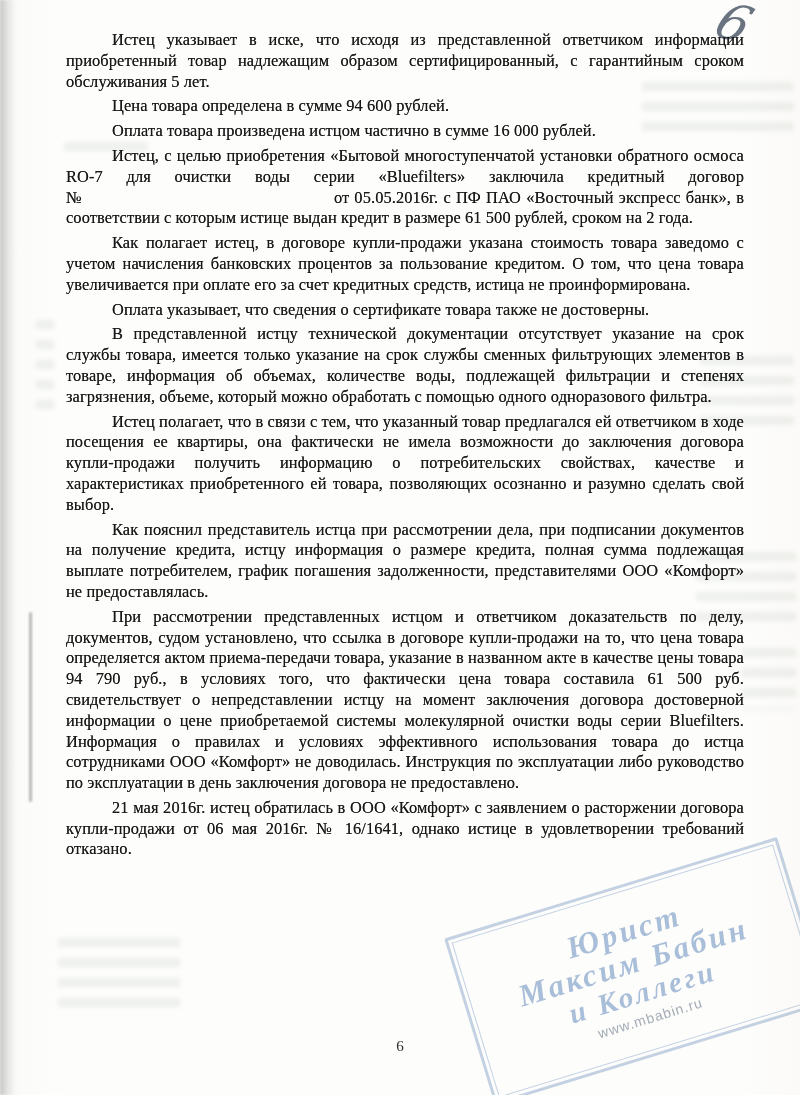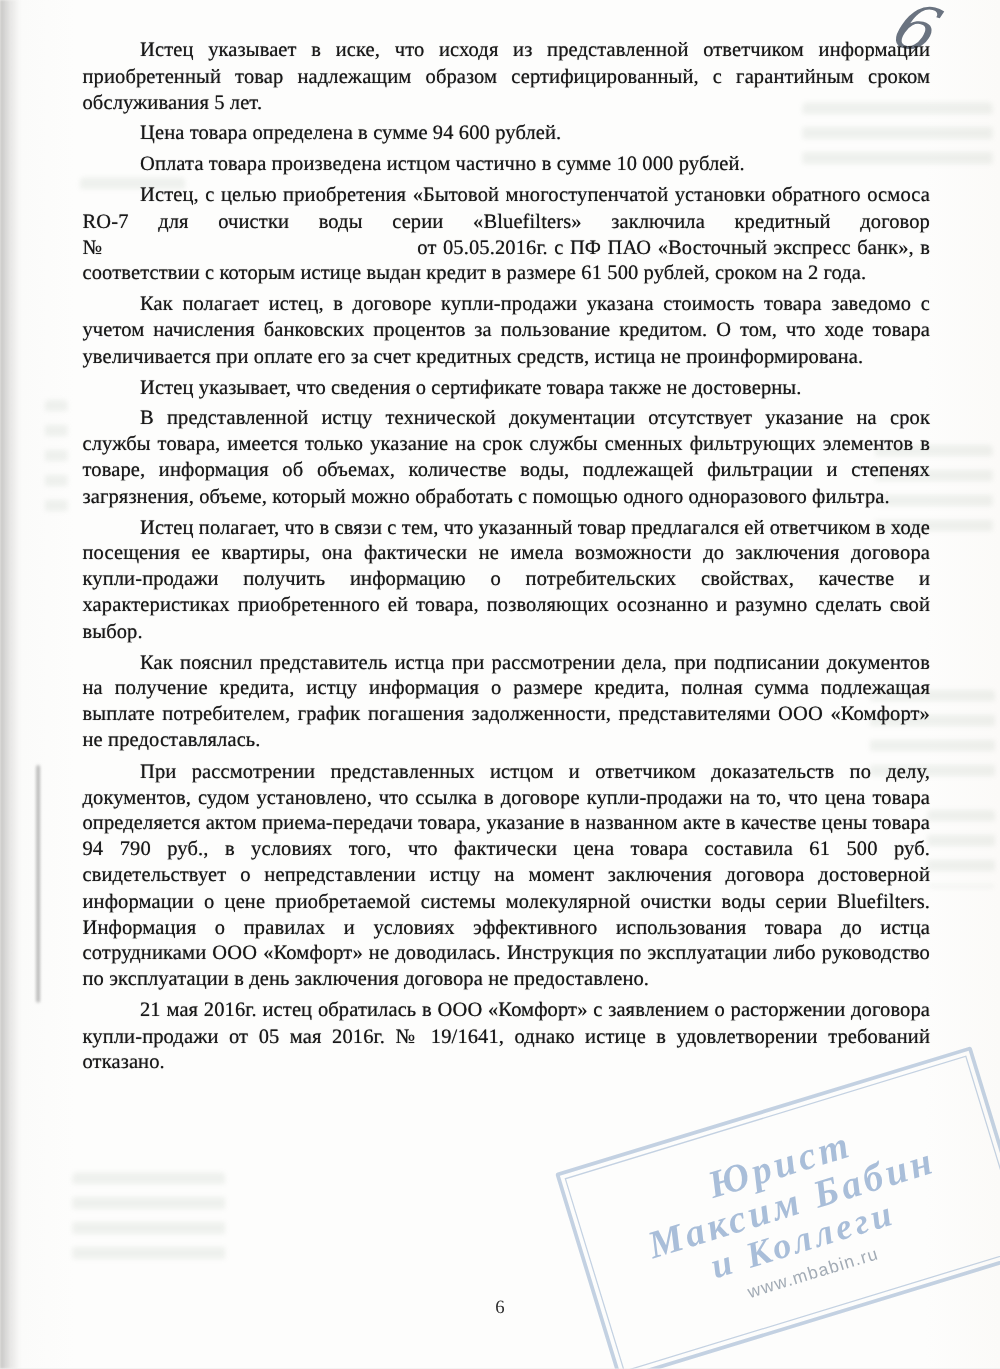--- a/index.html
+++ b/index.html
@@ -111,26 +111,26 @@
       <div class="stamp-line stamp-l1">Юрист</div>
       <div class="stamp-line stamp-l2">Максим Бабин</div>
       <div class="stamp-line stamp-l3">и Коллеги</div>
       <div class="stamp-url">www.mbabin.ru</div>
     </div>
   </div>
 
   <div class="content">
     <p>Истец указывает в иске, что исходя из представленной ответчиком информации приобретенный товар надлежащим образом сертифицированный, с гарантийным сроком обслуживания 5 лет.</p>
     <p>Цена товара определена в сумме 94 600 рублей.</p>
-    <p>Оплата товара произведена истцом частично в сумме 10 000 рублей.</p>
+    <p>Оплата товара произведена истцом частично в сумме 16 000 рублей.</p>
     <p>Истец, с целью приобретения «Бытовой многоступенчатой установки обратного осмоса RO-7 для очистки воды серии «Bluefilters» заключила кредитный договор №&nbsp;&nbsp;&nbsp;&nbsp;&nbsp;&nbsp;&nbsp;&nbsp;&nbsp;&nbsp;&nbsp;&nbsp;&nbsp;&nbsp;&nbsp;&nbsp;&nbsp;&nbsp;&nbsp;&nbsp;&nbsp;&nbsp;&nbsp;&nbsp;&nbsp;&nbsp;&nbsp;&nbsp;&nbsp;&nbsp;&nbsp;&nbsp;&nbsp;&nbsp;&nbsp;&nbsp;&nbsp;&nbsp;&nbsp;&nbsp;&nbsp;&nbsp;&nbsp;&nbsp;&nbsp;&nbsp;&nbsp;&nbsp; от 05.05.2016г. с ПФ ПАО «Восточный экспресс банк», в соответствии с которым истице выдан кредит в размере 61 500 рублей, сроком на 2 года.</p>
-    <p>Как полагает истец, в договоре купли-продажи указана стоимость товара заведомо с учетом начисления банковских процентов за пользование кредитом. О том, что ходе товара увеличивается при оплате его за счет кредитных средств, истица не  проинформирована.</p>
-    <p>Истец указывает, что сведения о сертификате  товара также не достоверны.</p>
+    <p>Как полагает истец, в договоре купли-продажи указана стоимость товара заведомо с учетом начисления банковских процентов за пользование кредитом. О том, что цена товара увеличивается при оплате его за счет кредитных средств, истица не  проинформирована.</p>
+    <p>Оплата указывает, что сведения о сертификате  товара также не достоверны.</p>
     <p>В представленной истцу технической документации отсутствует указание на срок службы товара, имеется только указание на срок службы сменных фильтрующих элементов в товаре, информация об объемах, количестве воды, подлежащей фильтрации  и степенях загрязнения, объеме, который можно обработать с помощью одного  одноразового фильтра.</p>
     <p>Истец полагает, что в связи с тем, что указанный товар предлагался ей ответчиком в ходе посещения ее квартиры, она фактически не имела возможности до заключения договора купли-продажи получить информацию о потребительских свойствах, качестве и характеристиках приобретенного ей товара, позволяющих осознанно и разумно  сделать свой выбор.</p>
     <p>Как пояснил представитель истца при рассмотрении дела, при подписании документов на получение кредита, истцу  информация о размере кредита, полная сумма подлежащая выплате потребителем, график погашения задолженности, представителями ООО «Комфорт» не предоставлялась.</p>
     <p>При рассмотрении представленных  истцом и ответчиком доказательств по делу, документов, судом  установлено, что  ссылка в договоре купли-продажи на то, что цена товара определяется актом приема-передачи товара, указание в названном акте в качестве цены товара 94 790 руб., в условиях того, что фактически цена товара составила 61 500 руб. свидетельствует о непредставлении истцу на момент заключения договора достоверной информации о цене приобретаемой системы молекулярной очистки воды серии Bluefilters. Информация о правилах и условиях эффективного использования товара до истца сотрудниками ООО «Комфорт» не доводилась. Инструкция по эксплуатации либо руководство по эксплуатации в день заключения договора не предоставлено.</p>
-    <p>21 мая 2016г. истец обратилась в ООО «Комфорт» с заявлением о расторжении договора купли-продажи от 05 мая 2016г. № 19/1641, однако истице в удовлетворении требований отказано.</p>
+    <p>21 мая 2016г. истец обратилась в ООО «Комфорт» с заявлением о расторжении договора купли-продажи от 06 мая 2016г. № 16/1641, однако истице в удовлетворении требований отказано.</p>
   </div>
 
   <div class="page-number">6</div>
 
 </div>
 
 </body></html>

